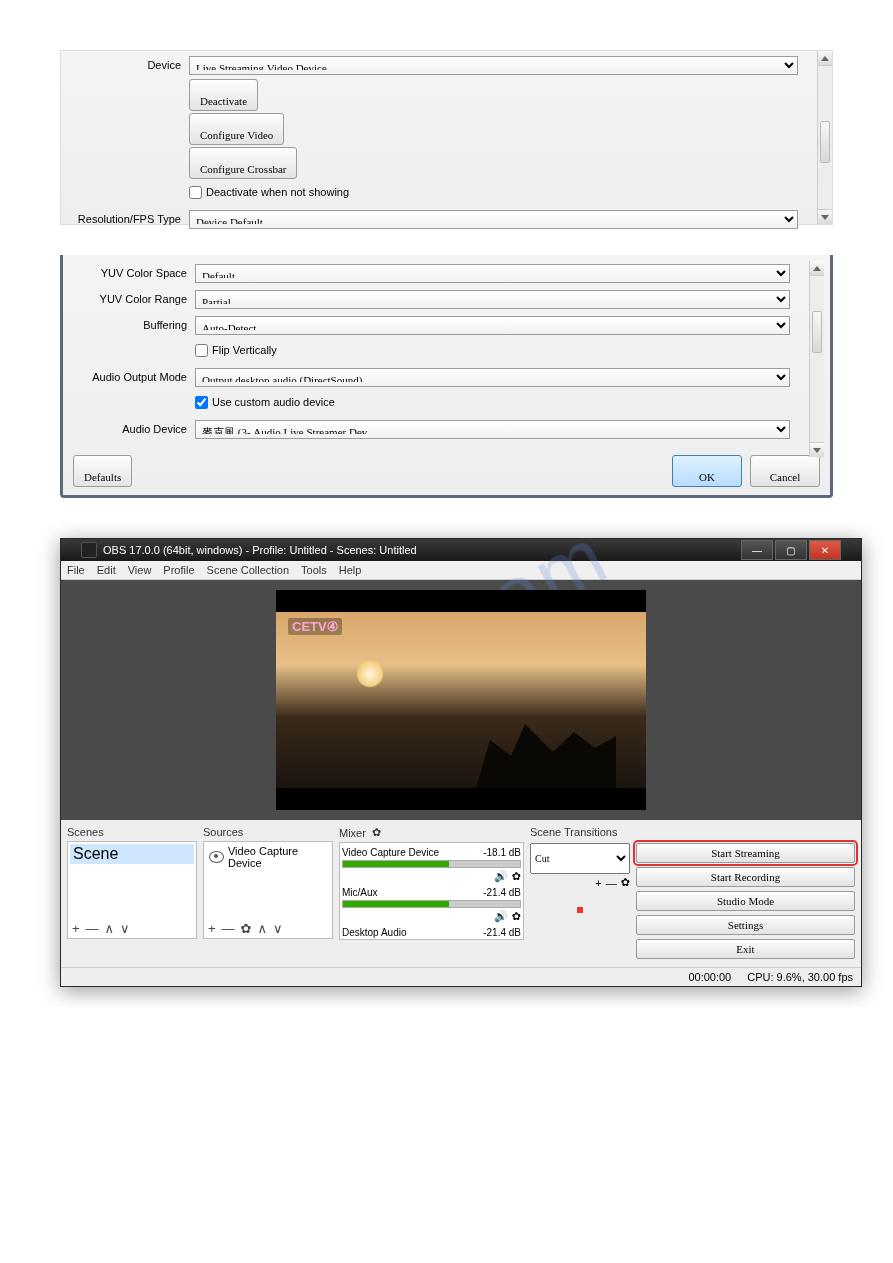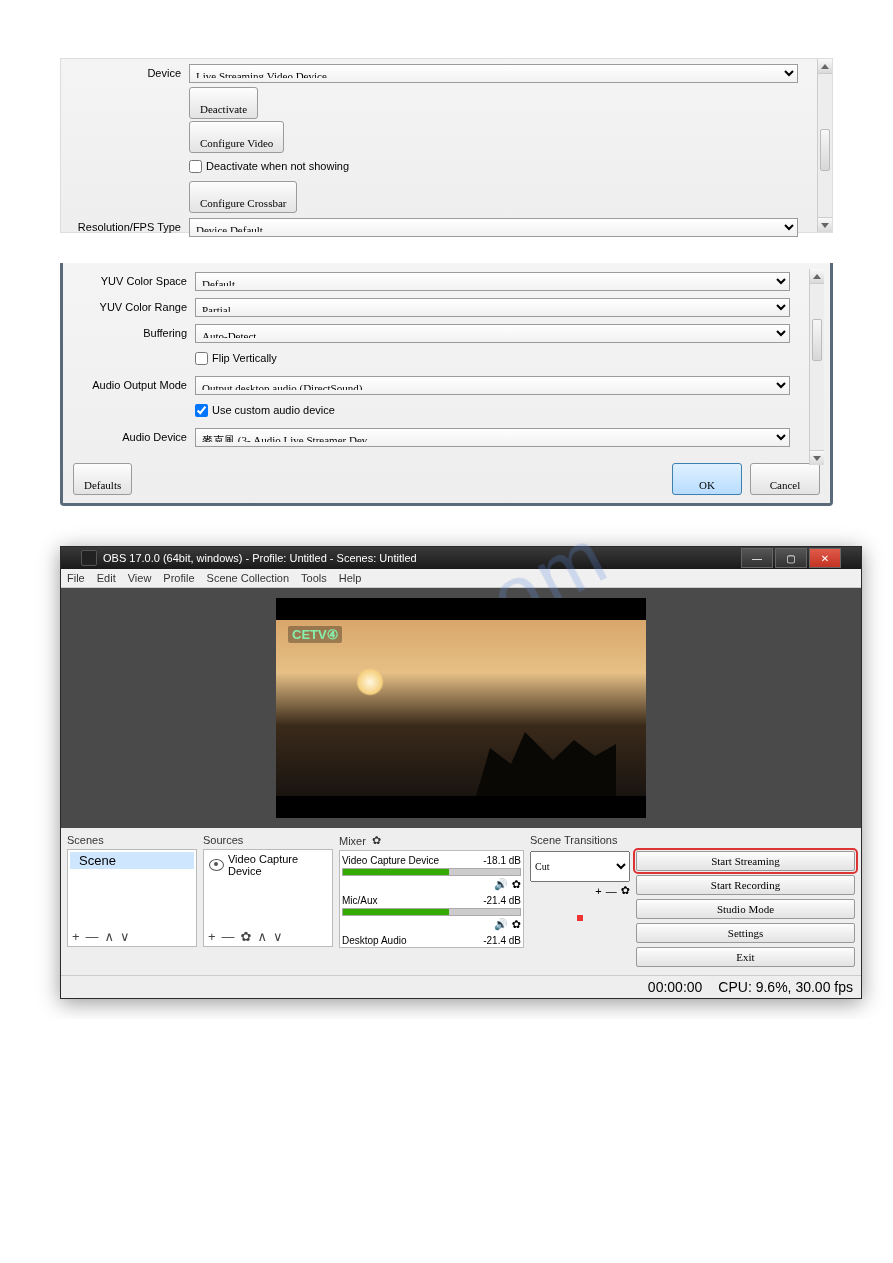--- a/index.html
+++ b/index.html
@@ -1,16 +1,16 @@
 <!DOCTYPE html>
 <html><head>
 <meta charset="utf-8">
 <style>
 html,body{margin:0;padding:0;background:#fff;font-family:Tahoma,Arial,sans-serif;font-size:11px;color:#000}
-.page{width:893px;margin:8px auto;padding:50px 60px 0;box-sizing:border-box}
+.page{width:893px;margin:0 auto;padding:50px 60px 0;box-sizing:border-box}
 
 .panel{background:linear-gradient(#f4f4f4,#eee);border:1px solid #ddd;box-sizing:border-box;position:relative;margin-bottom:30px}
 .scroll-stub{position:absolute;right:0;top:0;bottom:0;width:14px;background:#ededed;border-left:1px solid #ccc}
 .scroll-arrow{height:14px;background:linear-gradient(#f9f9f9,#d9d9d9);border-bottom:1px solid #ccc;display:flex;align-items:center;justify-content:center}
 .scroll-arrow.bottom{border-top:1px solid #ccc;border-bottom:none}
 .scroll-thumb{position:absolute;left:2px;right:2px;height:40px;background:linear-gradient(#f7f7f7,#d7d7d7);border:1px solid #bbb;border-radius:2px}
 .row{display:flex;align-items:center;min-height:24px;margin:2px 0}
 .row .lbl{flex:0 0 120px;text-align:right;padding-right:8px;font-size:11px}
 .row .ctrl{flex:1;padding-right:16px}
 select.cb,input.cb{width:100%;height:19px;border:1px solid #9b9b9b;background:linear-gradient(#fff,#f1f1f1);font:11px Tahoma;padding:4px 2px}
@@ -31,48 +31,48 @@
 .winbtns{margin-left:auto;display:flex}
 .winbtn{width:30px;height:18px;margin-left:2px;background:linear-gradient(#555,#333);border:1px solid #666;color:#fff;display:flex;align-items:center;justify-content:center;font-size:10px}
 .winbtn.close{background:linear-gradient(#e05a4a,#c23423)}
 .menubar{background:#f0f0f0;border-bottom:1px solid #ccc;padding:3px 6px;display:flex;gap:12px;font-size:11px}
 .menubar span{color:#333;cursor:default}
 .preview{background:#4a4a4a;height:240px;display:flex;align-items:center;justify-content:center}
 .preview-inner{width:370px;height:220px;background:#000;position:relative}
 .preview-inner .video{position:absolute;top:22px;left:0;right:0;bottom:22px;background:linear-gradient(180deg,#d9a66b 0%,#e6c086 30%,#3a2a1a 60%,#1a1410 100%)}
 .preview-inner .sun{position:absolute;left:80px;top:70px;width:28px;height:28px;border-radius:50%;background:radial-gradient(#fff8e0,#f5d080 60%,rgba(245,208,128,0) 70%)}
 .preview-inner .silhouette{position:absolute;right:30px;bottom:22px;width:140px;height:80px;background:#0a0805;clip-path:polygon(0 100%,10% 40%,25% 60%,35% 20%,55% 55%,70% 30%,85% 50%,100% 35%,100% 100%)}
-.preview-inner .logo{position:absolute;top:28px;left:12px;color:#86efac;font:bold 13px Arial;background:rgba(0,0,0,.3);padding:1px 4px;border-radius:2px}
+.preview-inner .logo{position:absolute;top:28px;left:12px;color:#f9a8d4;font:bold 13px Arial;background:rgba(0,0,0,.3);padding:1px 4px;border-radius:2px}
 .panels{display:flex;background:#eee;padding:6px;gap:6px}
 .pnl{border:1px solid #bbb;background:#fff;display:flex;flex-direction:column;position:relative}
 .pnl-head{font-size:11px;color:#333;padding:0 0 3px;background:#eee}
 .pnl-wrap{display:flex;flex-direction:column}
 .scenes-pnl{flex:0 0 130px}
 .sources-pnl{flex:0 0 130px}
 .mixer-pnl{flex:0 0 185px}
 .trans-pnl{flex:0 0 100px}
 .ctrl-pnl{flex:1;border:none;background:transparent}
 .pnl-body{flex:1;overflow:hidden;font-size:11px;padding:2px}
 .pnl-foot{display:flex;gap:2px;padding:2px;font-size:13px;color:#444}
 .pnl-foot span{cursor:pointer;padding:0 2px}
-.scene-item{background:#cfe6ff;padding:1px 9px;font-size:13px}
+.scene-item{background:#cfe6ff;padding:1px 3px;font-size:16px}
 .src-item{display:flex;align-items:center;gap:4px;padding:1px 3px}
 .eye{width:14px;height:10px;border:1px solid #555;border-radius:50%;position:relative}
 .eye::after{content:"";position:absolute;left:4px;top:2px;width:4px;height:4px;background:#555;border-radius:50%}
 .mixer-head{display:flex;align-items:center;gap:6px}
 .mix-ch{font-size:10px;padding:2px 0}
 .mix-row{display:flex;justify-content:space-between;font-size:10px}
 .mix-bar{height:6px;background:linear-gradient(90deg,#3a0 0%,#3a0 60%,#ccc 60%,#ccc 100%);border:1px solid #aaa;margin:2px 0}
 .mix-ctrls{display:flex;justify-content:flex-end;gap:4px;font-size:11px}
 .trans-row{display:flex;gap:4px;align-items:center;margin:2px 0}
 .trans-row select{flex:1;height:31px;font:10px Tahoma}
 .red-dot{width:6px;height:6px;background:#e33;display:inline-block;margin:4px auto}
 .ctrl-btn{width:100%;height:20px;margin:2px 0;font:11px Tahoma;background:linear-gradient(#fdfdfd,#e3e3e3);border:1px solid #999;border-radius:2px}
 .ctrl-btn.highlighted{outline:2px solid #d33;outline-offset:1px}
-.statusbar{background:#eee;border-top:1px solid #ccc;padding:3px 8px;font-size:14px;display:flex;justify-content:flex-end;gap:16px}
+.statusbar{background:#eee;border-top:1px solid #ccc;padding:3px 8px;font-size:11px;display:flex;justify-content:flex-end;gap:16px}
 .watermark{position:fixed;left:50%;top:50%;transform:translate(-50%,-50%) rotate(-28deg);font-size:80px;color:rgba(100,140,220,.25);pointer-events:none;letter-spacing:4px;font-family:Arial}
 .tri-up{width:0;height:0;border-left:4px solid transparent;border-right:4px solid transparent;border-bottom:5px solid #666}
 .tri-down{width:0;height:0;border-left:4px solid transparent;border-right:4px solid transparent;border-top:5px solid #666}
 </style>
 </head>
 <body>
 
 <div class="watermark">hive.com</div>
 
 <div class="page">
@@ -95,28 +95,28 @@
     <div class="row">
           <div class="lbl"></div>
           <div class="ctrl"><button class="btn">Deactivate</button></div>
         </div>
     <div class="row">
           <div class="lbl"></div>
           <div class="ctrl"><button class="btn">Configure Video</button></div>
         </div>
     <div class="row">
           <div class="lbl"></div>
+          <div class="ctrl"><button class="btn">Configure Crossbar</button></div>
+        </div>
+    <div class="row">
+          <div class="lbl"></div>
           <div class="ctrl"><label class="chk">
               <input type="checkbox" style="">
               <span>Deactivate when not showing</span>
             </label></div>
-        </div>
-    <div class="row">
-          <div class="lbl"></div>
-          <div class="ctrl"><button class="btn">Configure Crossbar</button></div>
         </div>
     <div class="row">
       <div class="lbl">Resolution/FPS Type</div>
       <div class="ctrl"><select class="cb"><option>Device Default</option></select></div>
     </div>
   </div>
 </div>
 
 <div class="panel2-wrap">
 <div class="panel panel2">

